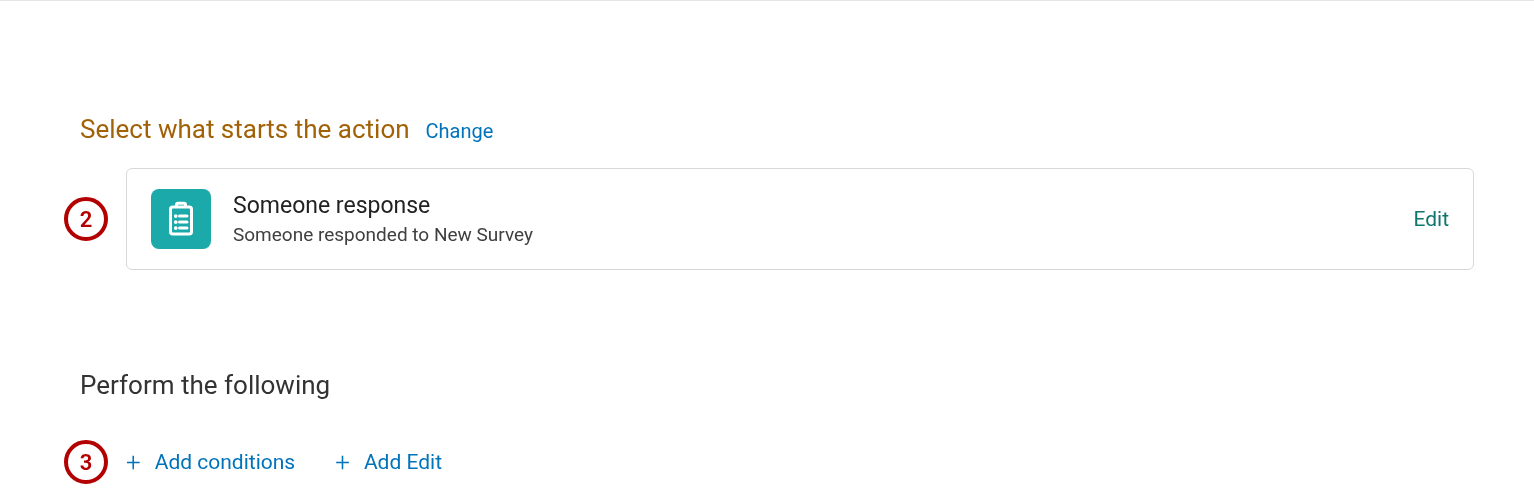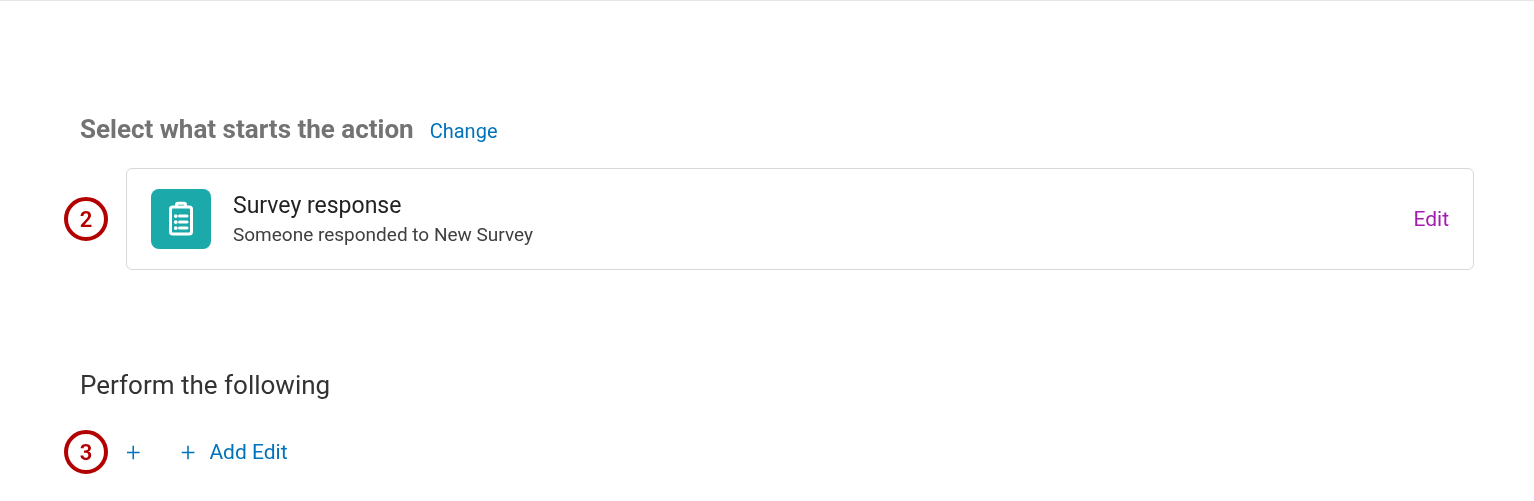--- a/index.html
+++ b/index.html
@@ -19,22 +19,22 @@
       padding: 80px 60px 40px 80px;
     }
     .section-row {
       display: flex;
       align-items: baseline;
       gap: 16px;
       margin-bottom: 24px;
     }
     .section-heading {
       font-size: 26px;
-      font-weight: 700;
-      color: #737373;
+      font-weight: 400;
+      color: #a16207;
     }
     .change-link {
       font-size: 20px;
       color: #0073bb;
       cursor: pointer;
       text-decoration: none;
       margin-top: 38px;
     }
     .trigger-row {
       display: flex;
@@ -93,31 +93,31 @@
       font-size: 23px;
       font-weight: 400;
       color: #222222;
     }
     .trigger-subtitle {
       font-size: 19px;
       color: #404040;
     }
     .edit-link {
       font-size: 21px;
-      color: #a21caf;
+      color: #0f766e;
       cursor: pointer;
     }
     .perform-section {
       margin-top: 100px;
     }
     .perform-heading {
       font-size: 26px;
       font-weight: 400;
       color: #333333;
-      margin-bottom: 30px;
+      margin-bottom: 40px;
     }
     .action-row {
       display: flex;
       align-items: center;
       gap: 18px;
     }
     .action-buttons {
       display: flex;
       align-items: center;
       gap: 40px;
@@ -161,37 +161,38 @@
           <path d="M9 4 V2.5 A1 1 0 0 1 10 1.5 H14 A1 1 0 0 1 15 2.5 V4"></path>
           <line x1="8.5" y1="10" x2="8.5" y2="10" stroke-linecap="round" stroke-width="2.5"></line>
           <line x1="11" y1="10" x2="16" y2="10" stroke-linecap="round"></line>
           <line x1="8.5" y1="14" x2="8.5" y2="14" stroke-linecap="round" stroke-width="2.5"></line>
           <line x1="11" y1="14" x2="16" y2="14" stroke-linecap="round"></line>
           <line x1="8.5" y1="18" x2="8.5" y2="18" stroke-linecap="round" stroke-width="2.5"></line>
           <line x1="11" y1="18" x2="16" y2="18" stroke-linecap="round"></line>
         </svg>
       </div>
       <div class="trigger-text">
-        <span class="trigger-title">Survey response</span>
+        <span class="trigger-title">Someone response</span>
         <span class="trigger-subtitle">Someone responded to New Survey</span>
       </div>
       <span class="edit-link">Edit</span>
     </div>
   </div>
 
   <div class="perform-section">
     <div class="perform-heading">Perform the following</div>
 
     <div class="action-row">
       <div class="step-badge">
         <span>3</span>
       </div>
       <div class="action-buttons">
         <button class="add-btn">
           <span class="plus-icon">+</span>
+          <span>Add conditions</span>
         </button>
         <button class="add-btn">
           <span class="plus-icon">+</span>
           <span>Add Edit</span>
         </button>
       </div>
     </div>
   </div>
 
 </div>

